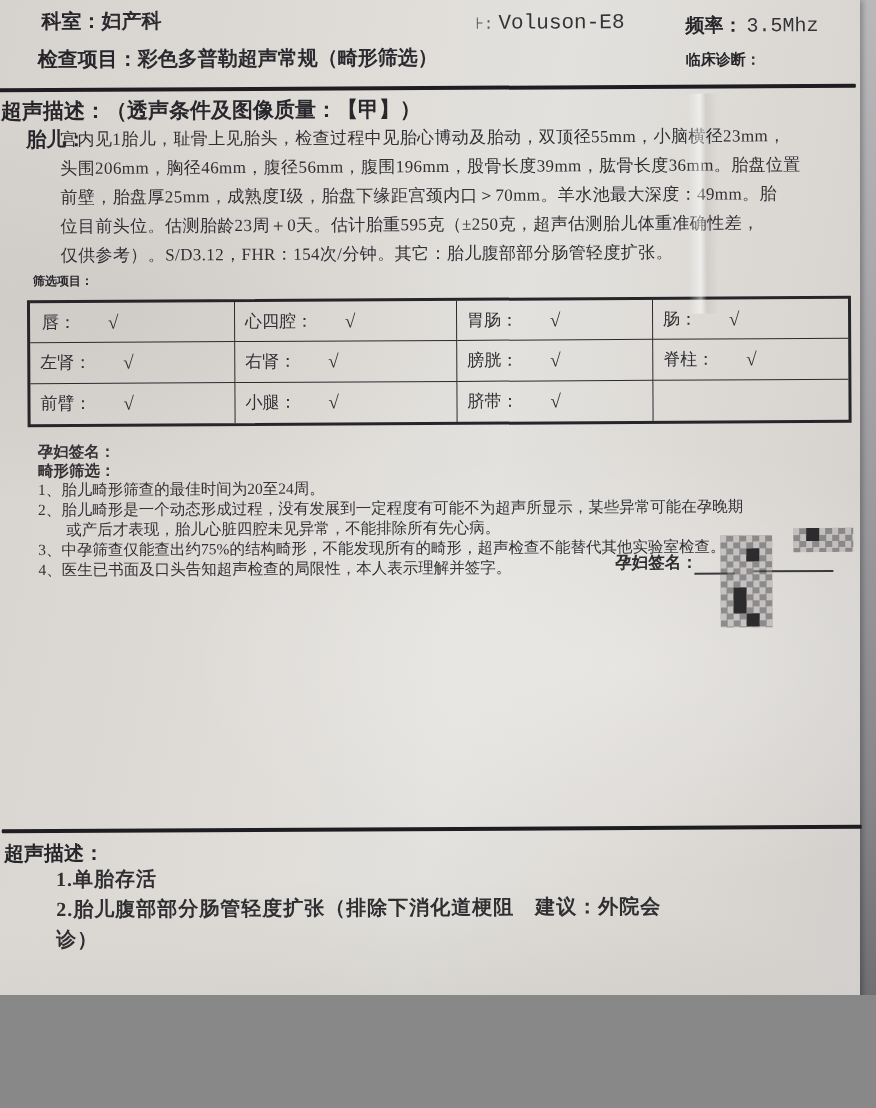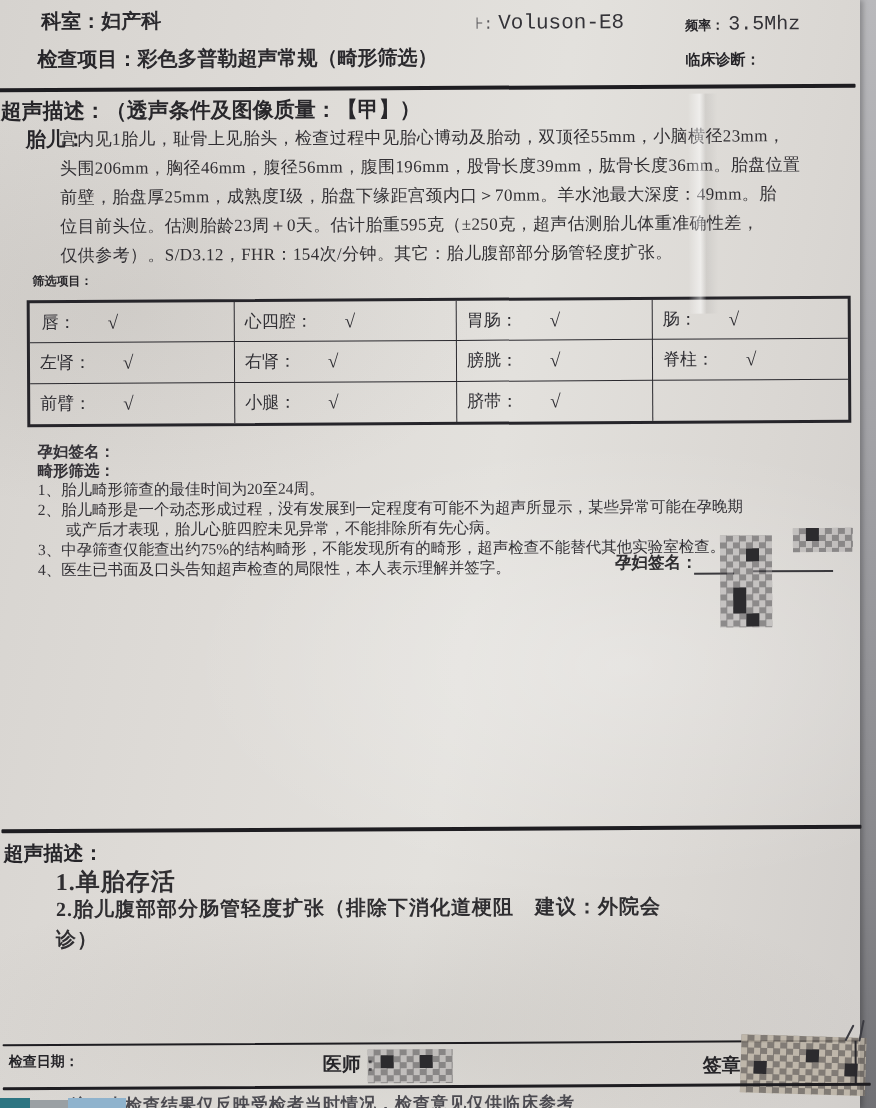--- a/index.html
+++ b/index.html
@@ -1,16 +1,16 @@
 <!DOCTYPE html>
 <html><head>
 <meta charset="utf-8">
 <style>
   html,body{margin:0;padding:0;background:#888;}
-  .photo{position:relative;width:876px;height:1108px;overflow:hidden;
+  .photo{position:relative;width:876px;height:995px;overflow:hidden;
          background:linear-gradient(180deg,#b9b9bc 0%,#a2a2a6 40%,#86868a 80%,#707074 100%);
          font-family:"Liberation Serif","DejaVu Serif",serif;color:#2f2e31;}
   .paper{position:absolute;left:0;top:0;width:860px;height:1108px;
          box-shadow:3px 0 5px rgba(0,0,0,.25);
          background:
            radial-gradient(ellipse 620px 320px at 72% 60%, rgba(255,255,255,.28), transparent 70%),
            radial-gradient(ellipse 520px 280px at 15% 28%, rgba(110,104,98,.10), transparent 72%),
            radial-gradient(ellipse 700px 220px at 45% 93%, rgba(110,104,96,.13), transparent 70%),
            linear-gradient(100deg,#d6d3cf 0%,#dedbd7 30%,#e3e1dd 55%,#dad7d3 80%,#d1cecb 100%);}
   .content{position:absolute;left:0;top:0;width:100%;height:100%;transform:rotate(-0.3deg);transform-origin:50% 50%;}
@@ -49,21 +49,21 @@
   <div class="content">
 
     <div class="abs hei" style="left:44px;top:6px;font-size:20px;">
       <span>科室：</span><span class="hei2">妇产科</span>
     </div>
     <div class="abs" style="left:478px;top:11px;font-size:20px;">
       <span class="mono" style="opacity:.8;font-size:16px;">⊦:</span>
       <span class="mono" style="font-size:21px;">Voluson-E8</span>
     </div>
     <div class="abs" style="left:688px;top:14px;">
-      <span class="hei" style="font-size:13px;">频率：</span>
+      <span class="hei" style="font-size:19px;">频率：</span>
       <span class="mono" style="font-size:20px;">3.5Mhz</span>
     </div>
     <div class="abs" style="left:40px;top:44px;font-size:20px;">
       <span class="hei">检查项目：</span><span class="hei2">彩色多普勒超声常规（畸形筛选）</span>
     </div>
     <div class="abs hei" style="left:688px;top:52px;font-size:15px;">临床诊断：</div>
 
     <div class="hline" style="left:0;top:86px;width:858px;height:4px;"></div>
 
     <div class="abs" style="left:3px;top:95px;font-size:21px;">
@@ -148,21 +148,21 @@
     <div class="mosaic" style="left:720px;top:537px;width:52px;height:92px;">
       <div class="px" style="left:26px;top:13px;width:13px;height:13px;"></div>
       <div class="px" style="left:13px;top:52px;width:13px;height:26px;"></div>
       <div class="px" style="left:26px;top:78px;width:13px;height:13px;"></div>
     </div>
 
     <div class="crease" style="left:690px;top:95px;width:30px;height:220px;"></div>
 
     <div class="hline" style="left:0;top:827px;width:860px;height:3.5px;"></div>
     <div class="abs hei" style="left:2px;top:838px;font-size:20px;">超声描述：</div>
-    <div class="abs" style="left:54px;top:864px;font-size:24px;font-weight:600;letter-spacing:1px;">1.单胎存活</div>
+    <div class="abs" style="left:54px;top:864px;font-size:20px;font-weight:600;letter-spacing:1px;">1.单胎存活</div>
     <div class="abs" style="left:54px;top:894px;font-size:20px;font-weight:600;letter-spacing:1px;">2.胎儿腹部部分肠管轻度扩张（排除下消化道梗阻　建议：外院会</div>
     <div class="abs" style="left:54px;top:924px;font-size:20px;font-weight:600;letter-spacing:1px;">诊）</div>
 
     <div class="hline" style="left:0;top:1042px;width:856px;height:2px;"></div>
     <div class="abs hei" style="left:6px;top:1051px;font-size:14px;">检查日期：</div>
     <div class="abs hei" style="left:320px;top:1051px;font-size:19px;">医师：</div>
     <div class="mosaic" style="left:365px;top:1049px;width:85px;height:34px;">
       <div class="px" style="left:13px;top:6px;width:13px;height:13px;"></div>
       <div class="px" style="left:52px;top:6px;width:13px;height:13px;"></div>
     </div>

